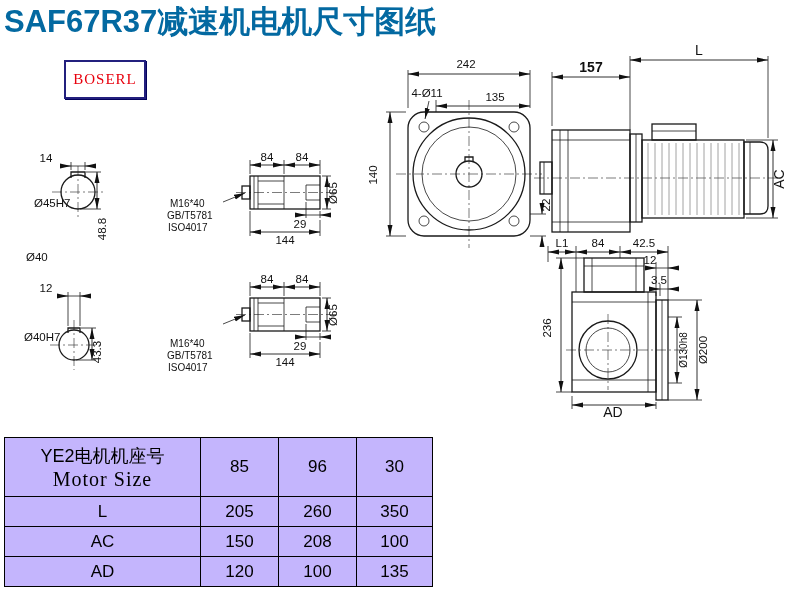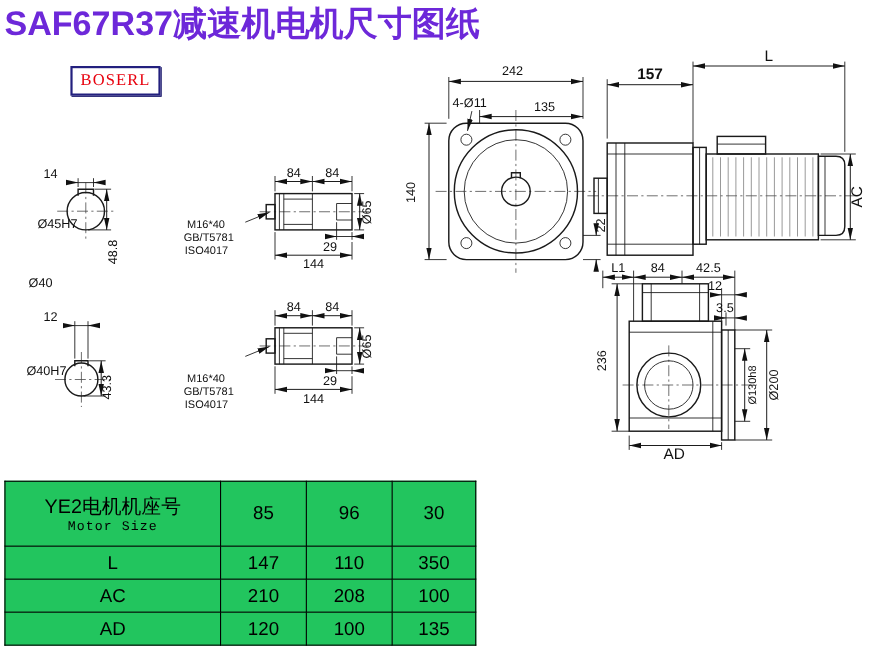--- a/index.html
+++ b/index.html
@@ -1,40 +1,40 @@
 <!DOCTYPE html>
 <html><head>
 <meta charset="utf-8">
 <style>
   html,body{margin:0;padding:0;background:#fff;}
   .page{position:relative;width:800px;height:589px;background:#fff;overflow:hidden;
         font-family:"Liberation Sans",sans-serif;}
-  .title{position:absolute;left:4px;top:1px;font-size:31px;font-weight:700;color:#6d28d9;
+  .title{position:absolute;left:4px;top:1px;font-size:31px;font-weight:700;color:#0369a1;
          letter-spacing:0;white-space:nowrap;font-family:"Liberation Sans",sans-serif;}
-  .logo{position:absolute;left:64px;top:60px;width:82px;height:27px;box-sizing:border-box;
+  .logo{position:absolute;left:64px;top:60px;width:82px;height:39px;box-sizing:border-box;
         border:2px solid #23207e;box-shadow:1px 1px 0 #03025c;background:#fff;
         display:flex;align-items:center;justify-content:center;}
   .logo span{color:#e8000d;font:15px "Liberation Serif",serif;letter-spacing:1px;}
   svg.drawing{position:absolute;left:0;top:0;}
   .ol{fill:none;stroke:#1a1a1a;stroke-width:1.3;}
   .th{fill:none;stroke:#1a1a1a;stroke-width:0.8;}
   .fin{fill:none;stroke:#555;stroke-width:0.55;}
   .cl{fill:none;stroke:#444;stroke-width:0.7;stroke-dasharray:10 3 2 3;}
   .dim{fill:none;stroke:#1a1a1a;stroke-width:0.9;}
   text.d{font:11.5px "Liberation Sans",sans-serif;fill:#111;}
   text.ds{font:10px "Liberation Sans",sans-serif;fill:#111;}
   text.dl{font:14px "Liberation Sans",sans-serif;fill:#111;}
   text.db{font:700 14px "Liberation Sans",sans-serif;fill:#111;}
   .size-table{position:absolute;left:4px;top:437px;width:428px;border-collapse:collapse;
-              table-layout:fixed;background:#22c55e;}
+              table-layout:fixed;background:#c4b5fd;}
   .size-table td,.size-table th{border:1.5px solid #000;text-align:center;vertical-align:middle;
               padding:0;font:17px "Liberation Sans",sans-serif;color:#000;height:29px;}
   .size-table tr.hdr td,.size-table tr.hdr th{height:58px;}
   .hdr-cn{font-size:18px;}
-  .hdr-en{font-family:Liberation Mono, monospace;font-size:12px;letter-spacing:1px;}
+  .hdr-en{font-family:Liberation Serif, serif;font-size:20px;letter-spacing:1px;}
 </style>
 </head>
 <body>
 
 <div class="page">
 
   <div class="title">SAF67R37减速机电机尺寸图纸</div>
 
   <div class="logo">
     <span>BOSERL</span>
@@ -290,27 +290,27 @@
       <th>
         <div class="hdr-cn">YE2电机机座号</div>
         <div class="hdr-en">Motor Size</div>
       </th>
       <td>85</td>
       <td>96</td>
       <td>30</td>
     </tr>
     <tr>
       <td>L</td>
-      <td>147</td>
-      <td>110</td>
+      <td>205</td>
+      <td>260</td>
       <td>350</td>
     </tr>
     <tr>
       <td>AC</td>
-      <td>210</td>
+      <td>150</td>
       <td>208</td>
       <td>100</td>
     </tr>
     <tr>
       <td>AD</td>
       <td>120</td>
       <td>100</td>
       <td>135</td>
     </tr>
   </tbody>

